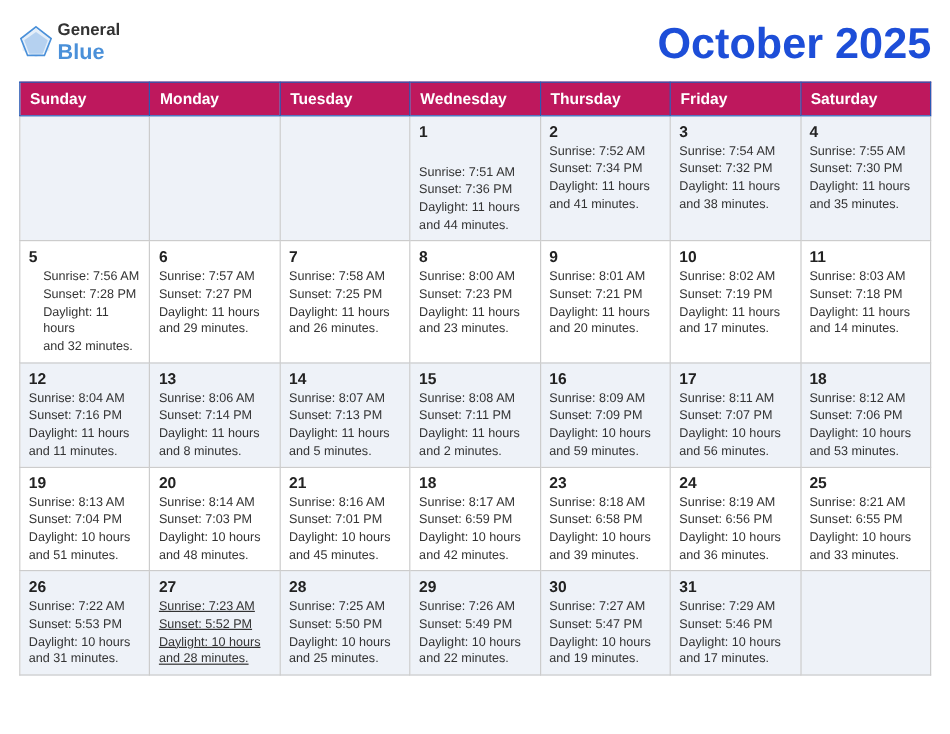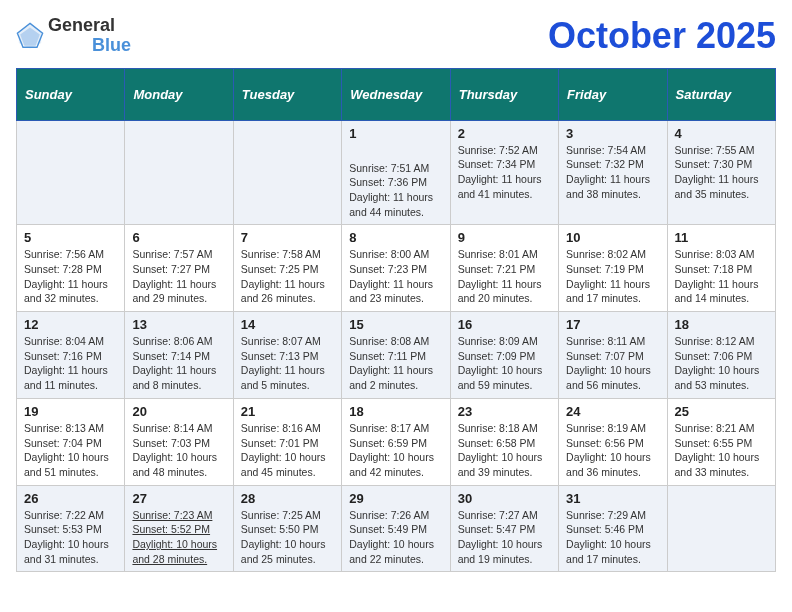--- a/index.html
+++ b/index.html
@@ -15,31 +15,30 @@
       justify-content: space-between;
       align-items: flex-start;
       margin-bottom: 12px;
     }
     .logo {
       display: flex;
       align-items: center;
       gap: 4px;
     }
     .logo-text-general {
-      font-size: 18px;
+      font-size: 14px;
       font-weight: bold;
       color: #333;
       line-height: 1.1;
     }
     .logo-text-blue {
       font-size: 18px;
       font-weight: bold;
       color: #4a90d9;
       line-height: 1.1;
-      margin-left: 44px;
     }
     .logo-icon {
       width: 28px;
       height: 28px;
     }
     .title-block {
       text-align: right;
     }
     .month-title {
       font-size: 36px;
@@ -50,28 +49,27 @@
     .location {
       font-size: 15px;
       color: #444;
     }
     table {
       width: 100%;
       border-collapse: collapse;
       font-size: 11px;
     }
     .day-header {
-      background-color: #0f766e;
+      background-color: #be185d;
       color: #fff;
       font-weight: bold;
       font-size: 13px;
-      padding: 18px 8px;
+      padding: 6px 8px;
       text-align: left;
       border: 1px solid #2a5ab4;
-      font-style: italic;
     }
     td {
       border: 1px solid #ccc;
       padding: 5px 7px;
       vertical-align: top;
       height: 80px;
       width: 14.28%;
       background: #fff;
     }
     td.empty {
@@ -157,21 +155,21 @@
           <span class="date-num">4</span>
           <div class="cell-text" style="white-space: pre-line;">Sunrise: 7:55 AM
 Sunset: 7:30 PM
 Daylight: 11 hours
 and 35 minutes.</div>
         </td>
       </tr>
       <tr>
         <td class="">
           <span class="date-num">5</span>
-          <div class="cell-text" style="white-space: pre-line;">Sunrise: 7:56 AM
+          <div class="cell-text" style="white-space: pre-line; margin-left: 12px;">Sunrise: 7:56 AM
 Sunset: 7:28 PM
 Daylight: 11 hours
 and 32 minutes.</div>
         </td>
         <td class="">
           <span class="date-num">6</span>
           <div class="cell-text" style="white-space: pre-line;">Sunrise: 7:57 AM
 Sunset: 7:27 PM
 Daylight: 11 hours
 and 29 minutes.</div>

